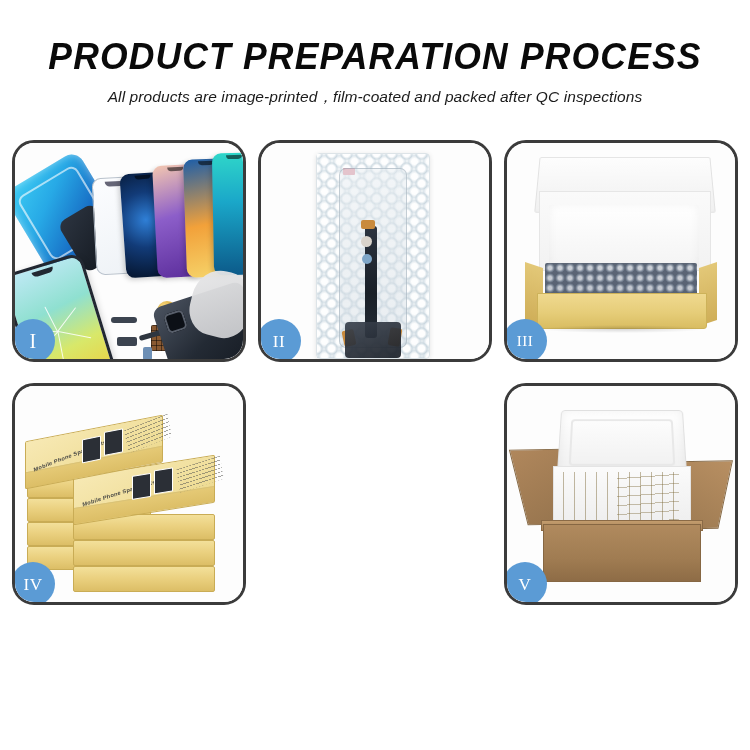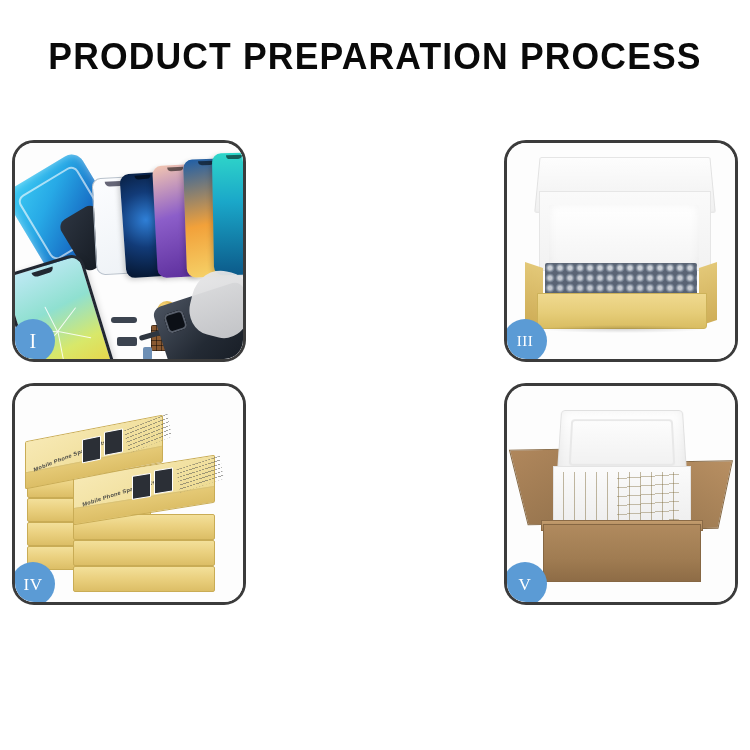--- a/index.html
+++ b/index.html
@@ -4,21 +4,21 @@
 <style>
   html,body{margin:0;padding:0;}
   body{
     width:750px;height:750px;background:#ffffff;
     font-family:"Liberation Sans", sans-serif;
     overflow:hidden;position:relative;
   }
   .page{width:750px;height:750px;position:relative;}
 
   
-  .header{position:absolute;left:0;top:0;width:750px;text-align:center;}
+  .header{position:absolute;left:0;top:0;width:750px;text-align:center;font-style:italic;}
   .title{
     font-family:"Liberation Sans", sans-serif;
     font-size:37px;line-height:42px;font-weight:700;color:#0a0a0a;
     letter-spacing:1.2px;margin:0;padding-top:36px;
     transform:scaleX(.96);transform-origin:center;
   }
   .subtitle{
     font-family:"Liberation Sans", sans-serif;
     font-size:15.5px;line-height:20px;font-weight:400;color:#1b1b1b;
     margin:0;padding-top:9px;letter-spacing:.1px;
@@ -251,20 +251,21 @@
     background:linear-gradient(180deg,#ffffff,#f4f4f4);border:1px solid #ececec;border-radius:6px;
     transform:skewX(-24deg) skewY(8deg);}
 </style>
 </head>
 <body>
 
 <div class="page">
 
   <div class="header">
     <h1 class="title">PRODUCT PREPARATION PROCESS</h1>
+    <p class="subtitle">All products are image-printed，film-coated and packed after QC inspections</p>
   </div>
 
   <div class="grid">
 
     <div class="row">
 
       <div class="panel">
         <div class="stage p1">
           <div class="flexfilm"></div>
           <div class="flexfilm-dark"></div>
@@ -309,20 +310,36 @@
           </div>
 
           <div class="backplate">
             <i class="cam"></i>
           </div>
           <div class="hand"></div>
         </div>
         <div class="badge">I</div>
       </div>
 
+      <div class="panel">
+        <div class="stage p2">
+          <div class="bubblepack">
+            <i class="pinklbl"></i>
+            <div class="inner-screen"></div>
+            <div class="flexstrip"></div>
+            <i class="conn" style="left:44px;top:66px;width:14px;height:9px;"></i>
+            <i class="flexdot" style="left:44px;top:82px;width:11px;height:11px;background:#d9d3cb"></i>
+            <i class="flexdot" style="left:45px;top:100px;width:10px;height:10px;background:#7fa7c9"></i>
+            <i class="conn" style="left:26px;top:176px;width:12px;height:16px;transform:rotate(-12deg)"></i>
+            <i class="conn" style="left:72px;top:174px;width:12px;height:18px;transform:rotate(10deg)"></i>
+            <div class="clusters"></div>
+          </div>
+        </div>
+        <div class="badge wide">II</div>
+      </div>
 
       <div class="panel">
         <div class="stage p3">
           <div class="b3-lid"></div>
           <div class="b3-backwall"></div>
           <div class="b3-foam"></div>
           <div class="b3-bubble"></div>
           <div class="b3-side-l"></div>
           <div class="b3-side-r"></div>
           <div class="b3-front"></div>

